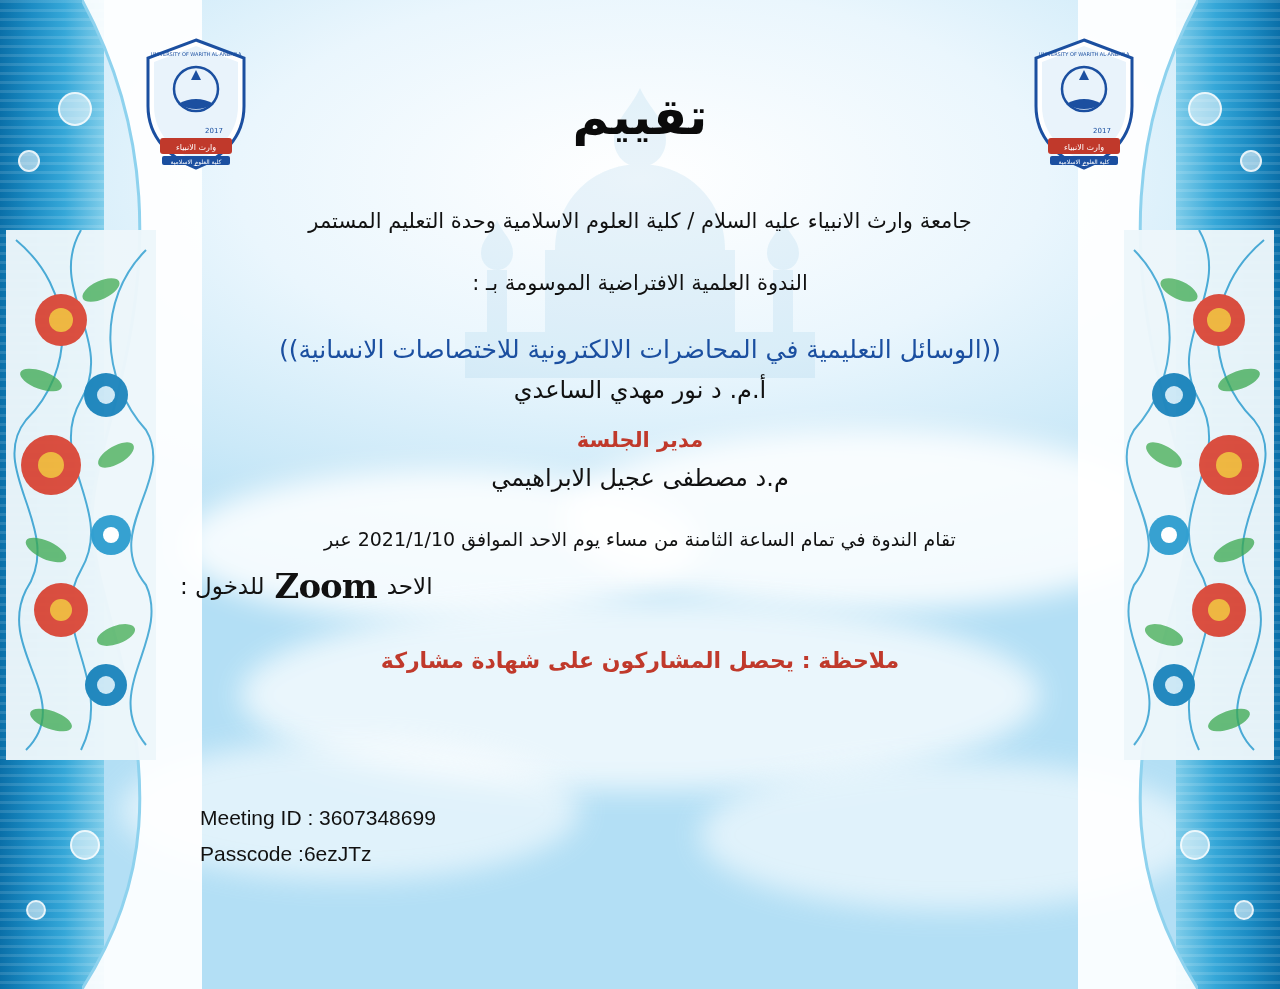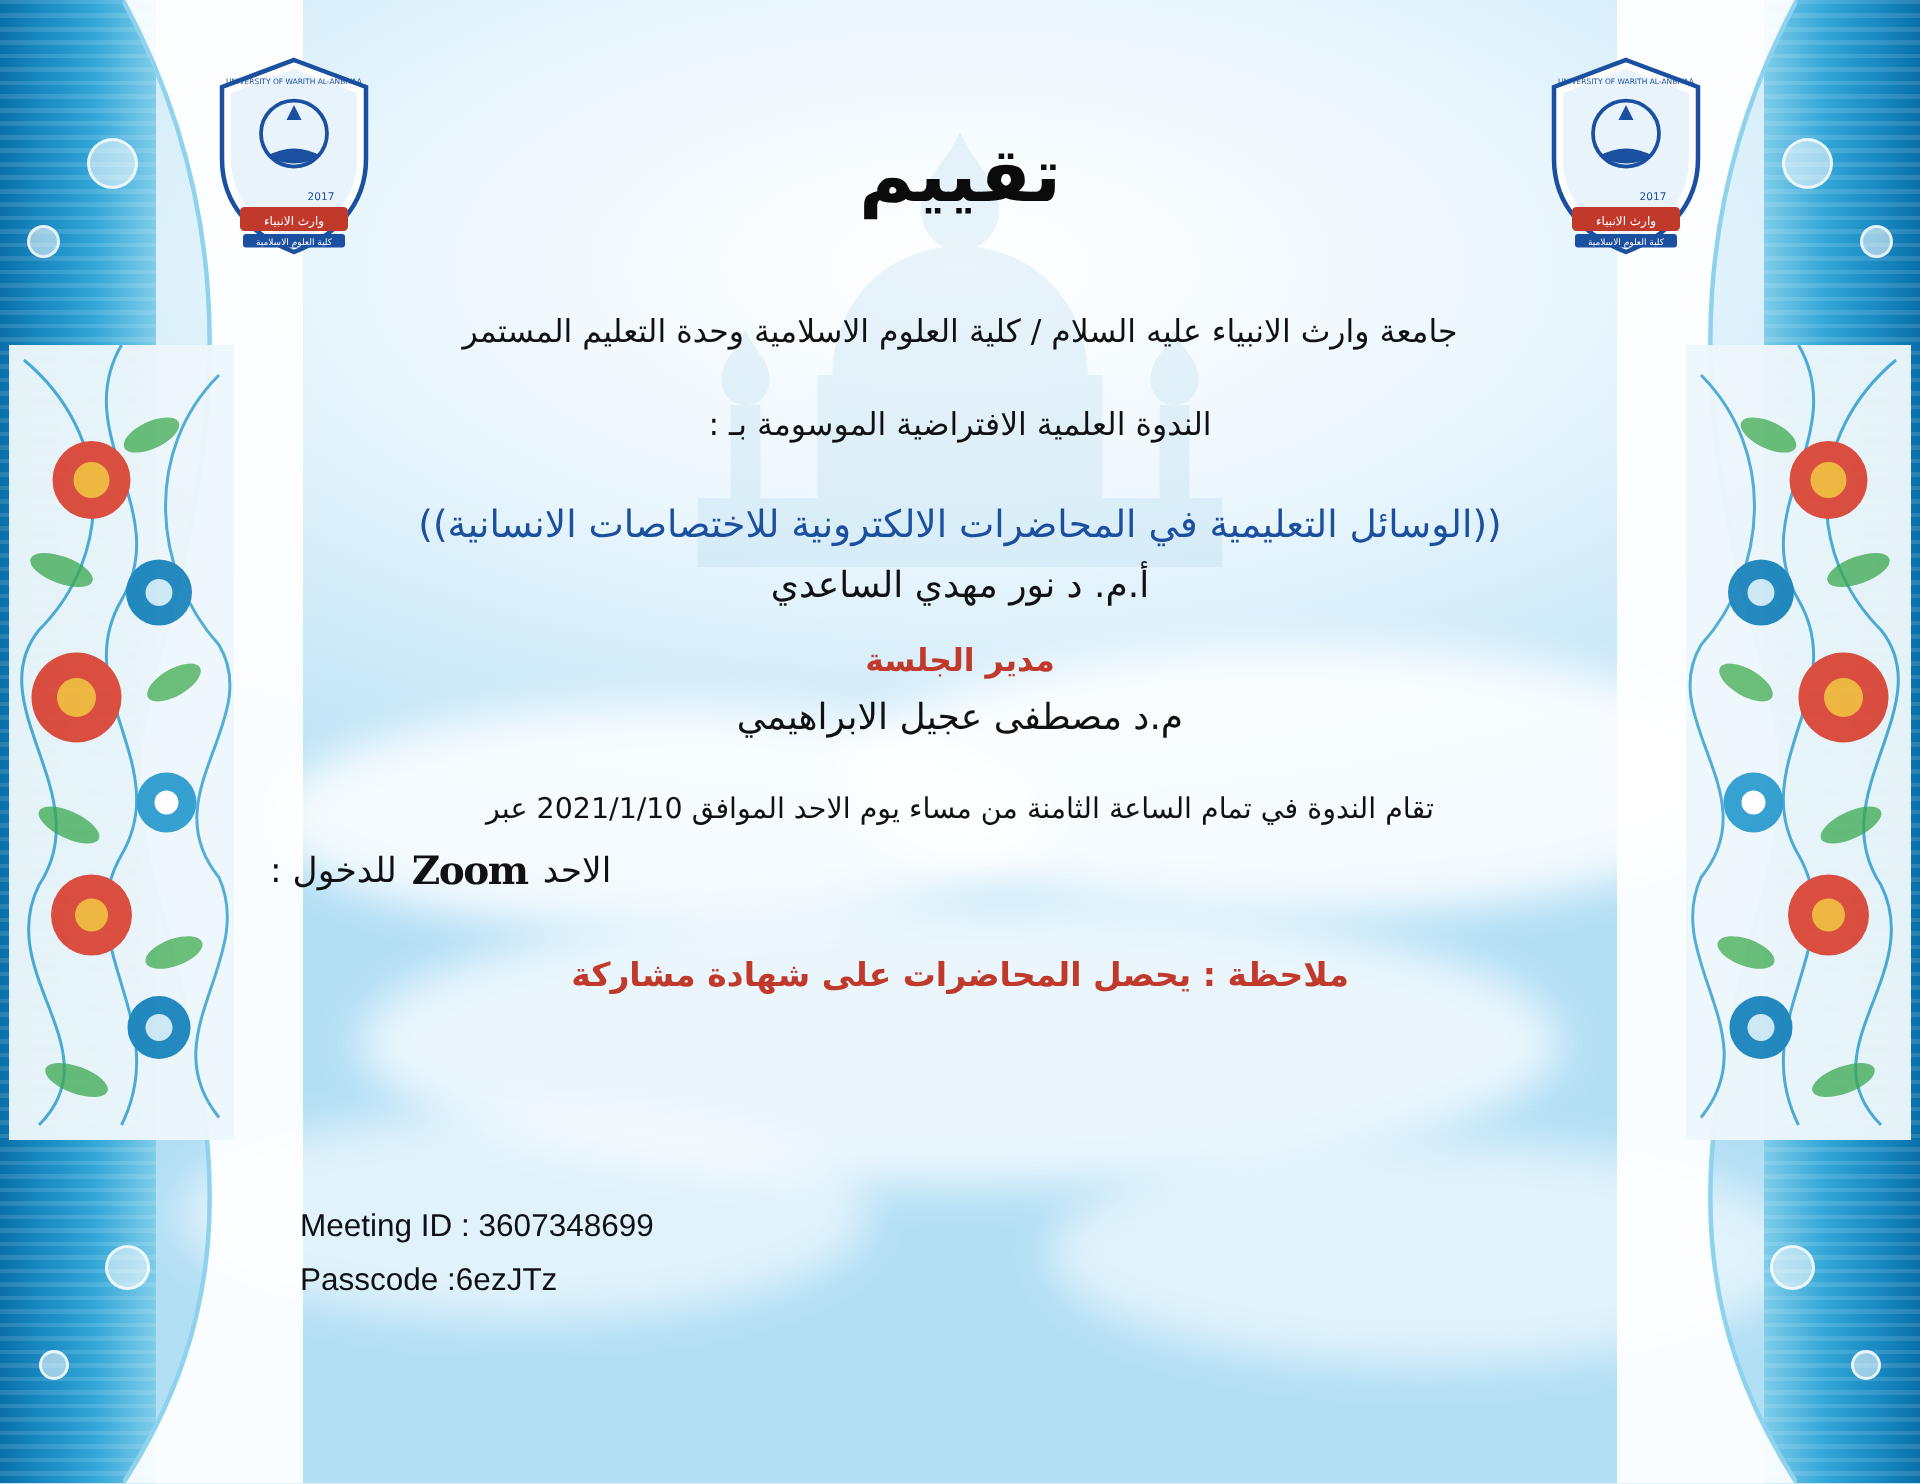--- a/index.html
+++ b/index.html
@@ -171,21 +171,21 @@
     color: #111;
     display: flex;
     align-items: center;
     justify-content: flex-end;
     gap: 10px;
     direction: rtl;
   }
   .zoom-word {
     font-family: "DejaVu Serif", "Liberation Serif", serif;
     font-weight: bold;
-    font-size: 26px;
+    font-size: 34px;
     letter-spacing: -1px;
   }
 
   .note {
     margin-top: 42px;
     font-size: 22px;
     font-weight: bold;
     color: #c0392b;
   }
 
@@ -363,21 +363,21 @@
     <div class="person">م.د مصطفى عجيل الابراهيمي</div>
 
     <div class="schedule">تقام الندوة في تمام الساعة الثامنة من مساء يوم الاحد الموافق 2021/1/10 عبر</div>
 
     <div class="platform-row">
       <span>الاحد</span>
       <span class="zoom-word">Zoom</span>
       <span>للدخول :</span>
     </div>
 
-    <div class="note">ملاحظة : يحصل المحاضرات على شهادة مشاركة</div>
+    <div class="note">ملاحظة : يحصل المشاركون على شهادة مشاركة</div>
   </div>
 
   <div class="credentials">
     <div>Meeting ID : 3607348699</div>
     <div>Passcode :6ezJTz</div>
   </div>
 
 </div>
 
 </body></html>

